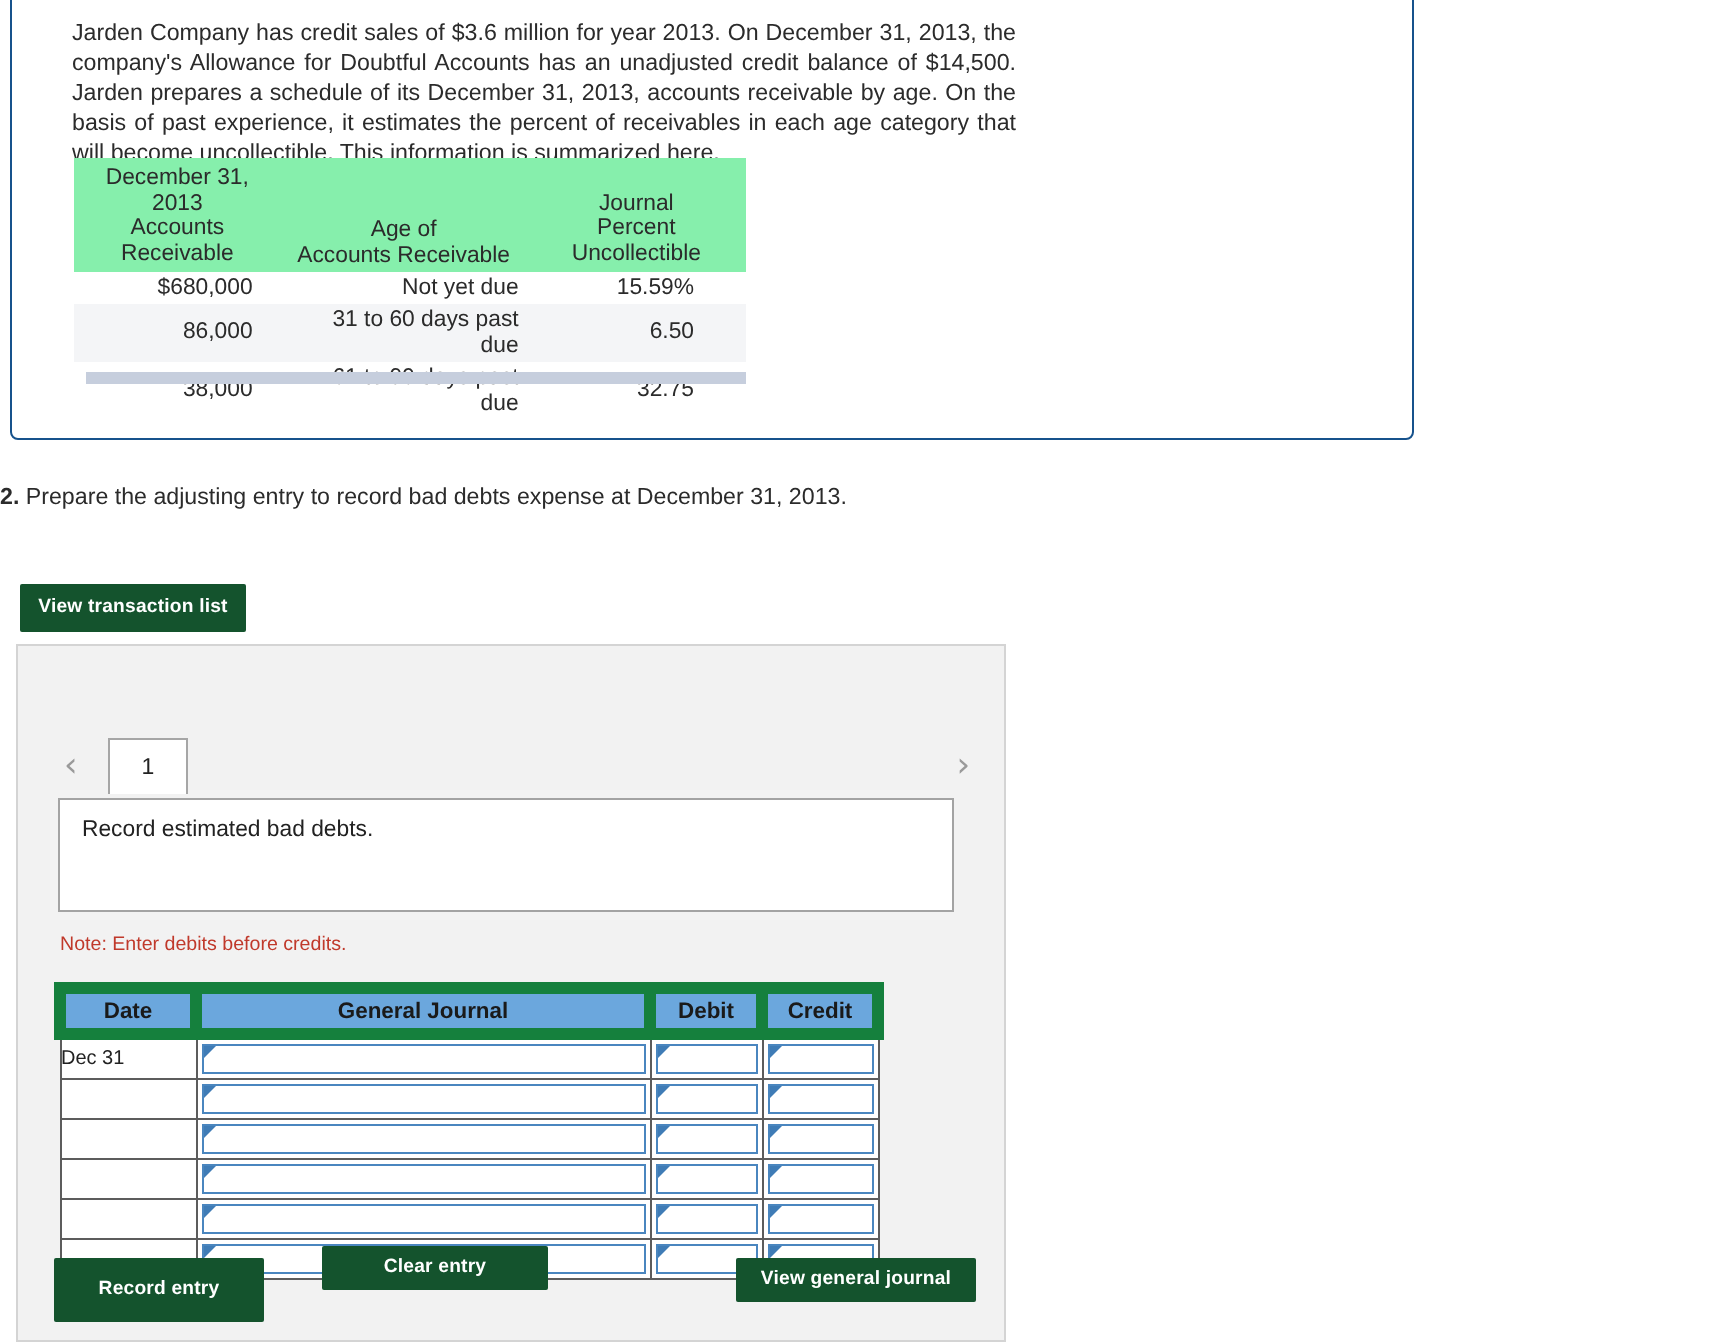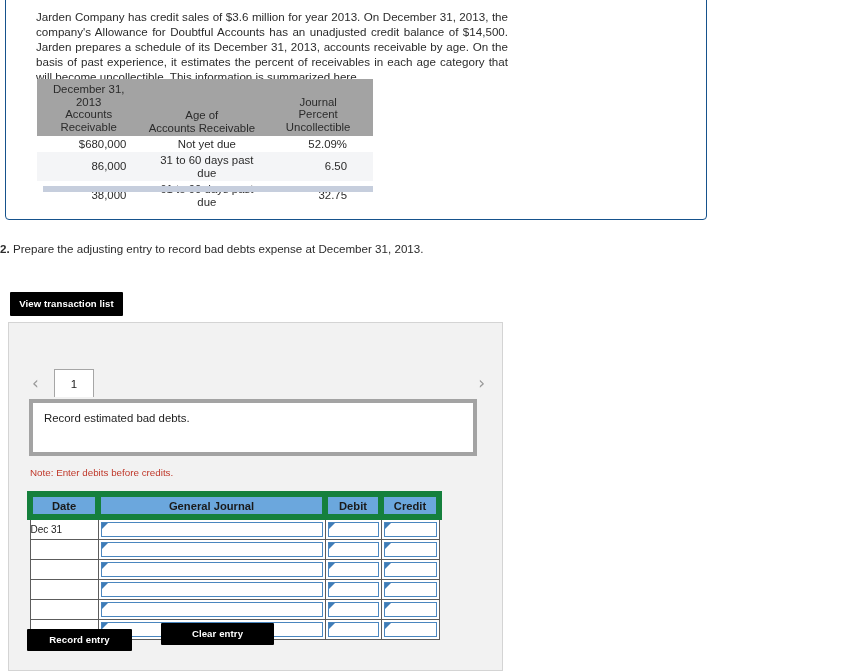--- a/index.html
+++ b/index.html
@@ -40,35 +40,35 @@
   .aging-table {
     position: absolute;
     left: 31px;
     top: 86px;
     width: 336px;
     border-collapse: collapse;
     font-size: 11.4px;
     color: #2b2b2b;
   }
   .aging-table th {
-    background: #a3a3a3;
+    background: #86efac;
     font-weight: normal;
     padding: 0;
     vertical-align: bottom;
     line-height: 12.6px;
     font-size: 11.4px;
     margin-top: 35px;
   }
   .aging-table th .hdr-pad { padding: 4px 4px 3px 4px; }
   .aging-table th.c1 { text-align: center; width: 104px; }
   .aging-table th.c2 { text-align: center; width: 134px; }
   .aging-table th.c3 { text-align: center; width: 98px; }
   .aging-table td { padding: 1.5px 4px; line-height: 13px; }
   .aging-table td.amt  { text-align: right; width: 104px; padding-right: 14px;}
-  .aging-table td.age  { text-align: center;  width: 134px; padding-left: 14px;}
+  .aging-table td.age  { text-align: right;  width: 134px; padding-left: 14px;}
   .aging-table td.pct  { text-align: right; width: 98px; padding-right: 26px;}
   .aging-table tbody tr:nth-child(even) { background: #f4f5f7; }
   .aging-footer {
     position: absolute;
     left: 37px;
     top: 193px;
     width: 330px;
     height: 6px;
     background: #c6cedd;
   }
@@ -78,21 +78,21 @@
     position: absolute;
     left: 0px;
     top: 242px;
     font-size: 11.6px;
     color: #2b2b2b;
   }
   .part2 .num { font-weight: bold; }
 
   
   .btn {
-    background: #000000;
+    background: #14532d;
     color: #ffffff;
     border: none;
     font-family: "Liberation Sans", sans-serif;
     font-size: 9.6px;
     font-weight: bold;
     letter-spacing: 0.1px;
     cursor: pointer;
     border-radius: 1px;
     padding: 0;
     text-align: center;
@@ -164,21 +164,21 @@
     cursor: pointer;
   }
 
   .entry-desc {
     position: absolute;
     left: 20px;
     top: 76px;
     width: 448px;
     height: 57px;
     background: #ffffff;
-    border: 4px solid #a3a3a3;
+    border: 1px solid #a3a3a3;
     box-sizing: border-box;
     font-size: 11.4px;
     color: #222;
     padding: 9px 0 0 11px;
   }
 
   .note {
     position: absolute;
     left: 21px;
     top: 144px;
@@ -247,21 +247,21 @@
     border-right: 3.5px solid transparent;
   }
   td.pad-cell { padding: 1px; }
 
   
   .btn-record {
     position: absolute;
     left: 18px;
     top: 306px;
     width: 105px;
-    height: 22px;
+    height: 32px;
   }
   .btn-clear {
     position: absolute;
     left: 152px;
     top: 300px;
     width: 113px;
     height: 22px;
   }
   .btn-viewgj {
     position: absolute;
@@ -300,21 +300,21 @@
             <div>Percent</div>
             <div>Uncollectible</div>
           </div>
         </th>
       </tr>
     </thead>
     <tbody>
       <tr>
         <td class="amt">$680,000</td>
         <td class="age">Not yet due</td>
-        <td class="pct">52.09%</td>
+        <td class="pct">15.59%</td>
       </tr>
       <tr>
         <td class="amt">86,000</td>
         <td class="age">31 to 60 days past due</td>
         <td class="pct">6.50</td>
       </tr>
       <tr>
         <td class="amt">38,000</td>
         <td class="age">61 to 90 days past due</td>
         <td class="pct">32.75</td>
@@ -429,13 +429,14 @@
           </td>
         <td class="pad-cell">
             <div class="cell-input"></div>
           </td>
       </tr>
     </tbody>
   </table>
 
   <button class="btn btn-record">Record entry</button>
   <button class="btn btn-clear">Clear entry</button>
+  <button class="btn btn-viewgj">View general journal</button>
 </div>
 
 </body></html>

